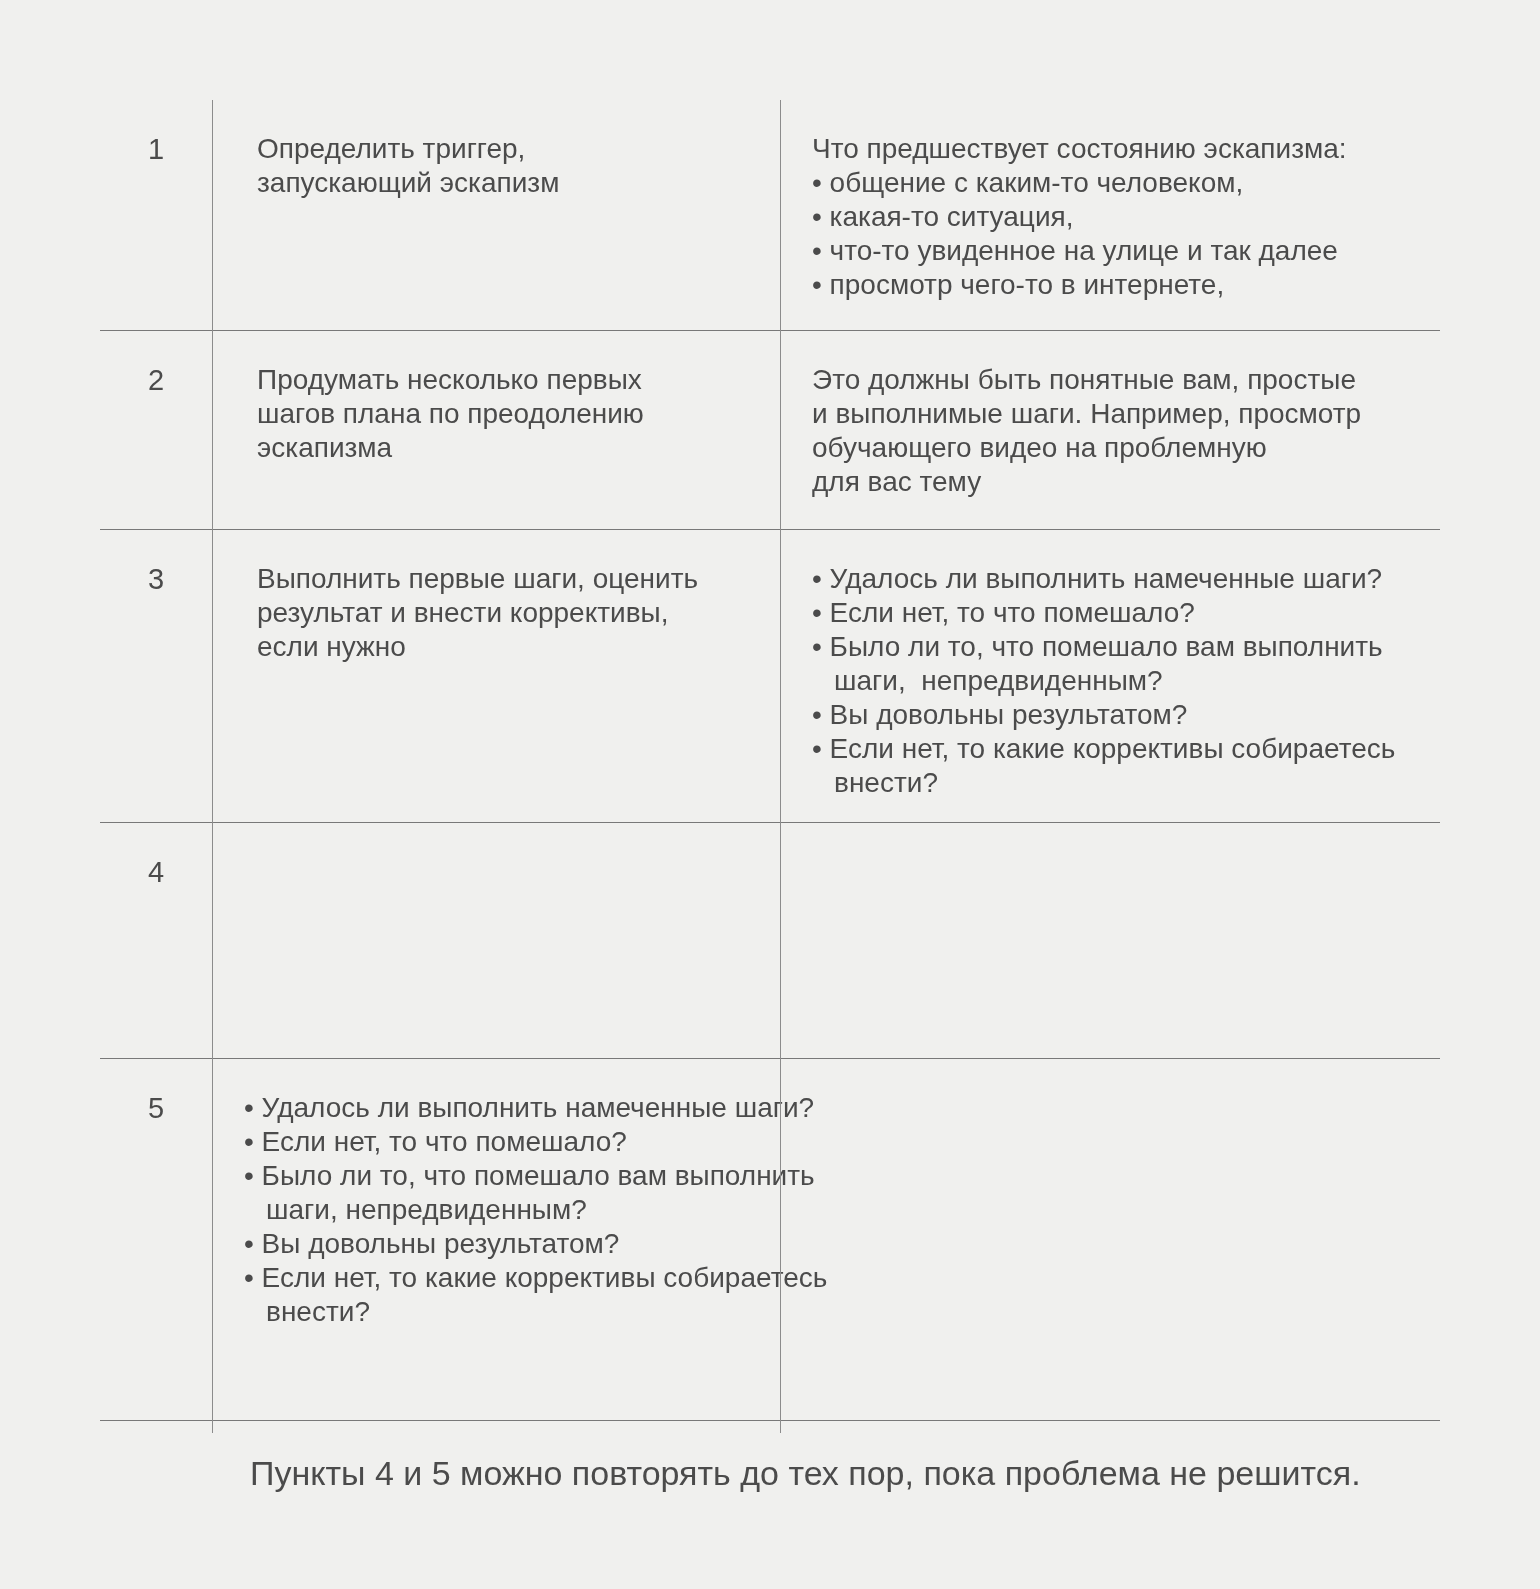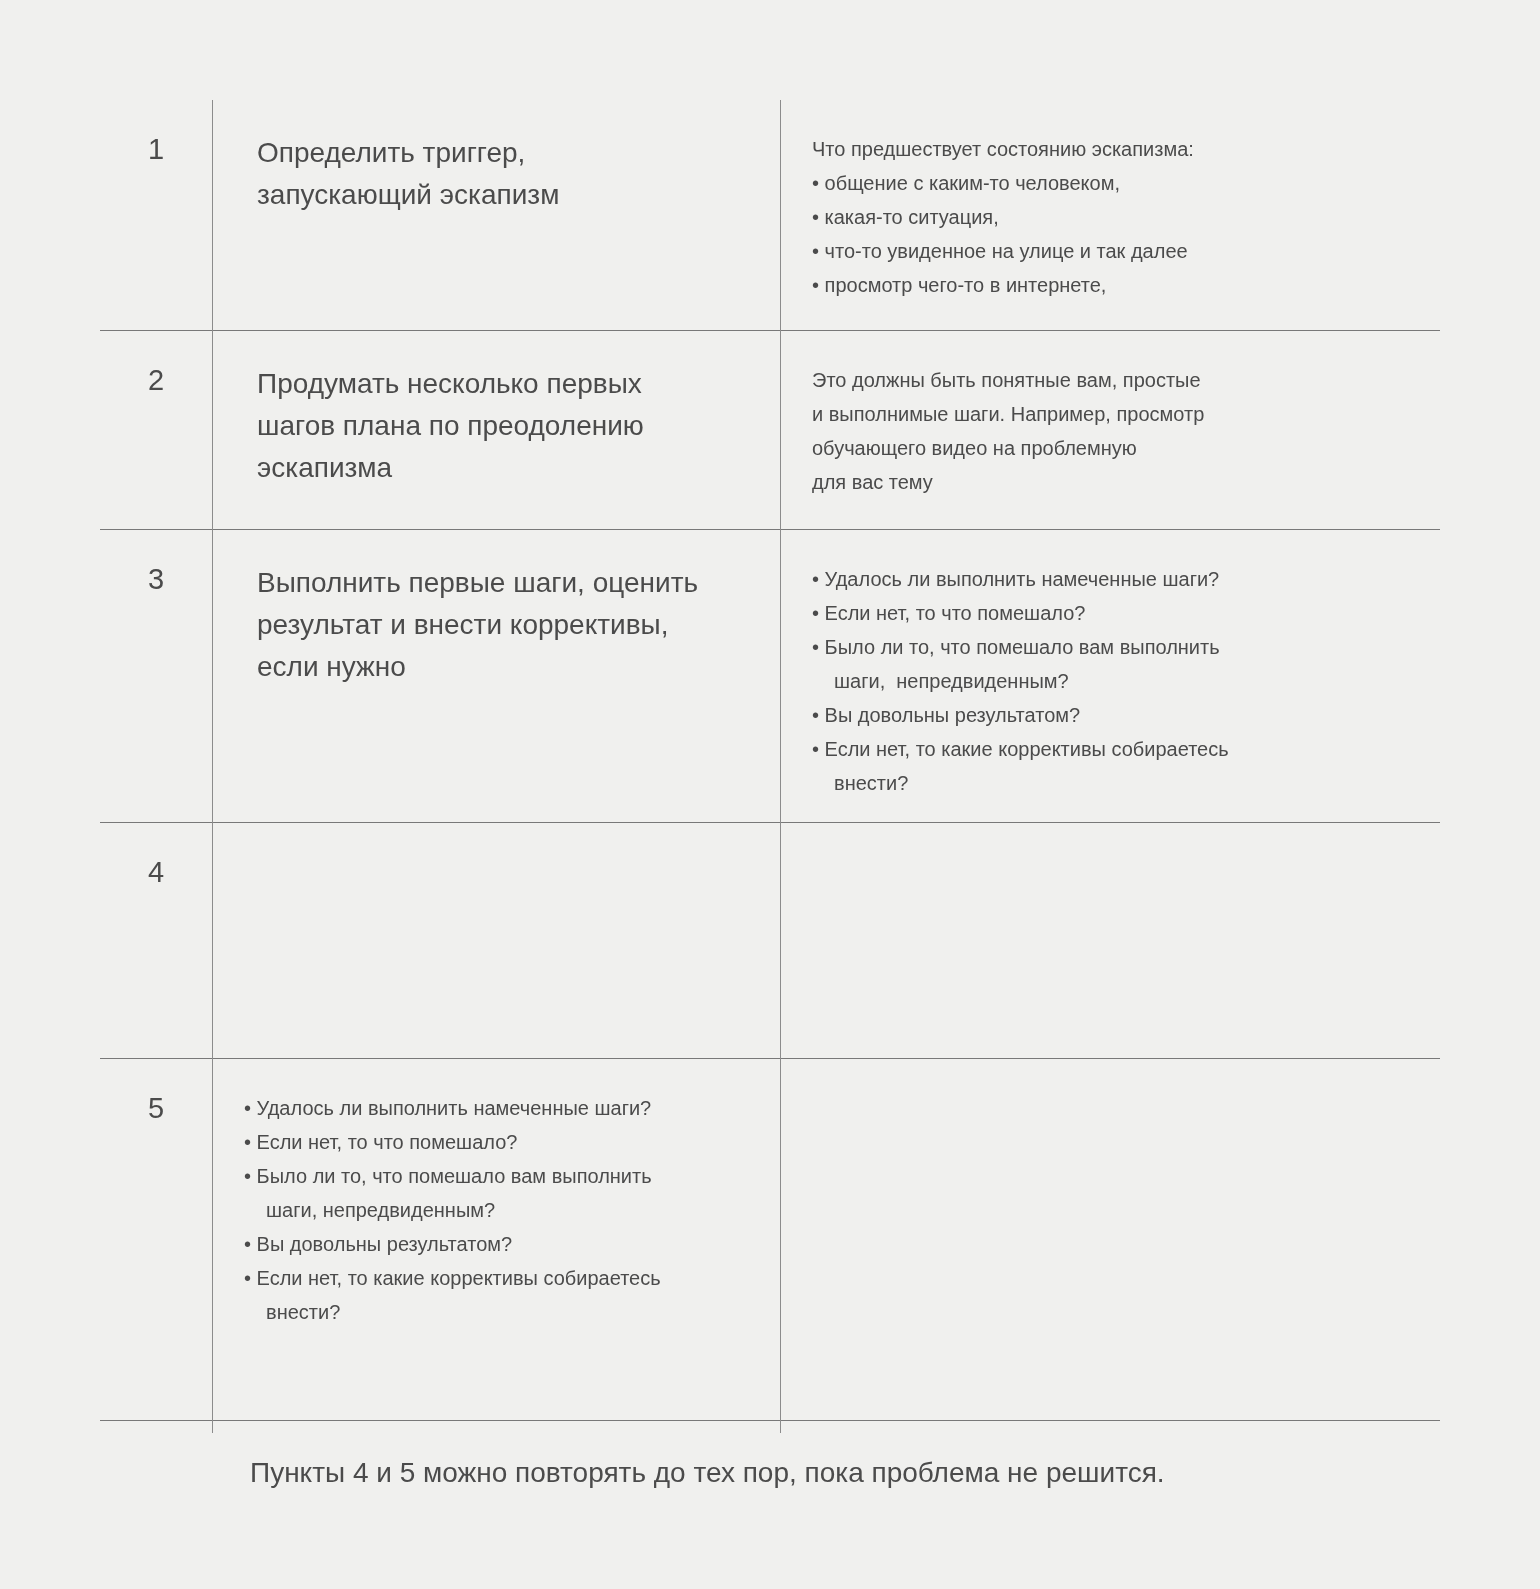--- a/index.html
+++ b/index.html
@@ -36,38 +36,38 @@
   .r5 { min-height: 362px; }
   .c-num {
     width: 112px; box-sizing: border-box;
     padding-top: 32px;
     text-align: center;
     font-size: 29px; line-height: 34px;
   }
   .c-step {
     width: 568px; box-sizing: border-box;
     padding: 32px 40px 0 45px;
-    font-size: 28px; line-height: 42px;
+    font-size: 28px; line-height: 34px;
     white-space: pre-wrap;
   }
   .c-details {
     width: 660px; box-sizing: border-box;
     padding: 32px 12px 0 32px;
-    font-size: 20px; line-height: 34px;
+    font-size: 28px; line-height: 34px;
   }
   .intro { white-space: pre-wrap; }
   .bullet {
     white-space: pre-wrap;
     padding-left: 22px;
     text-indent: -22px;
   }
   .footer-note {
     position: absolute;
     left: 250px; top: 1456px;
-    font-size: 28px; line-height: 34px;
+    font-size: 34px; line-height: 34px;
   }
 </style>
 </head>
 <body>
 
 <div class="steps-table">
   <div class="vline vline-1"></div>
   <div class="vline vline-2"></div>
 
   <div class="row r1">

